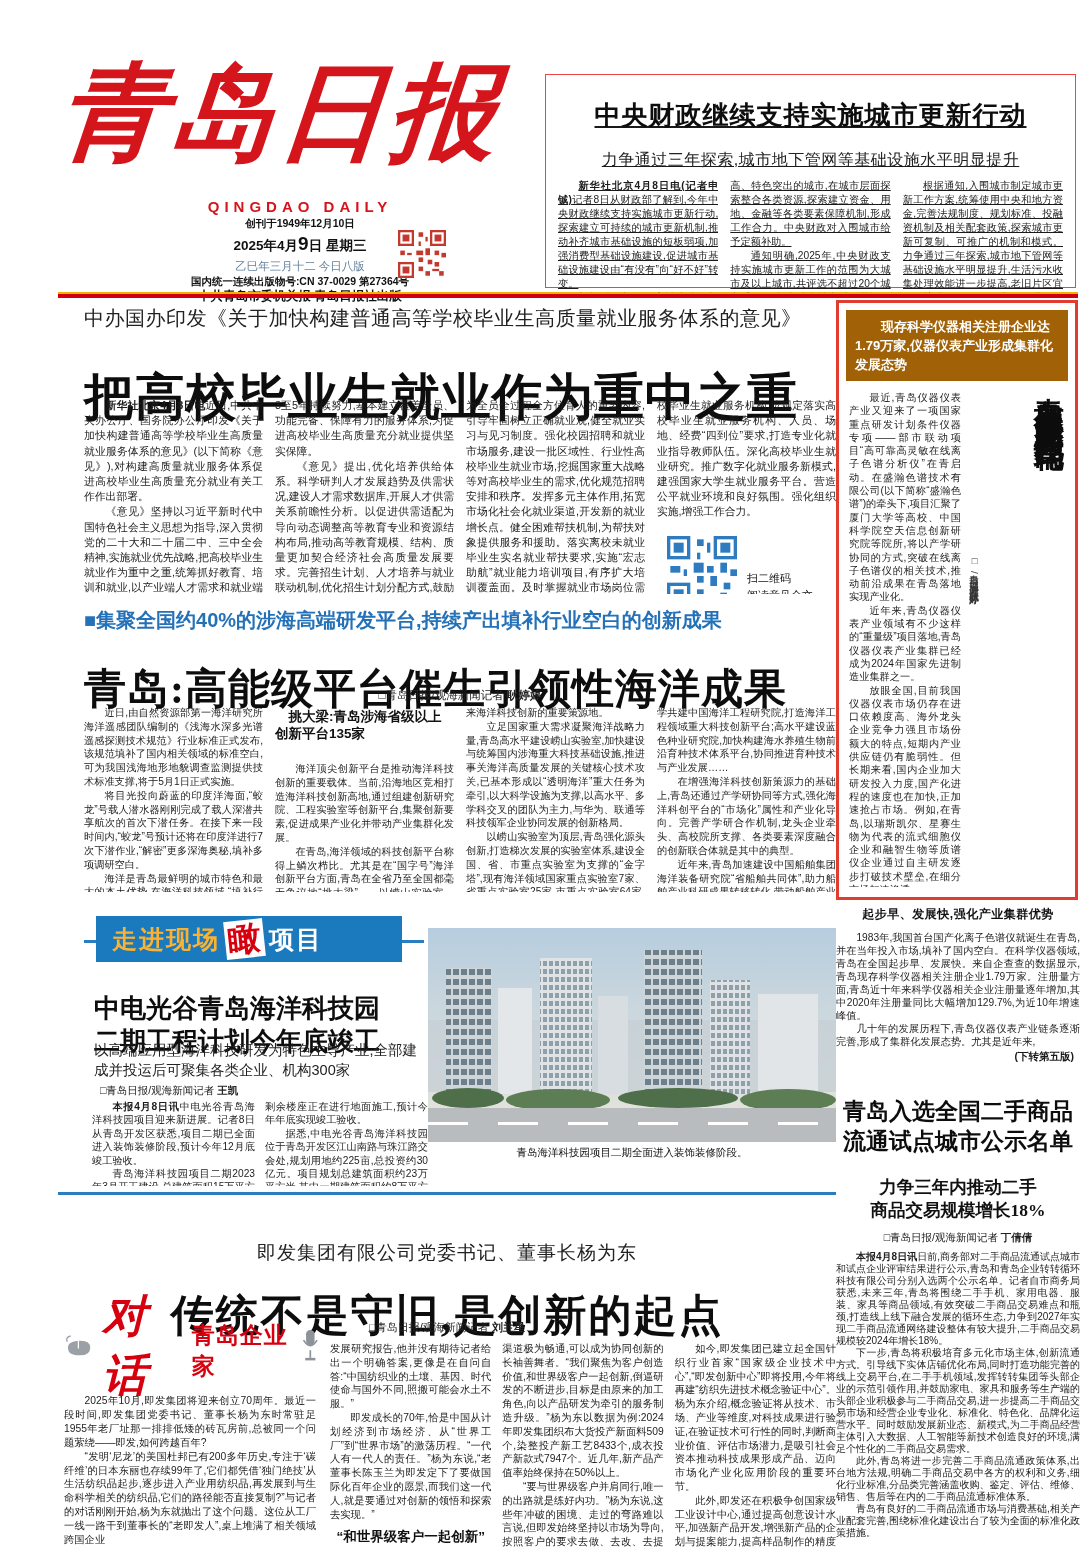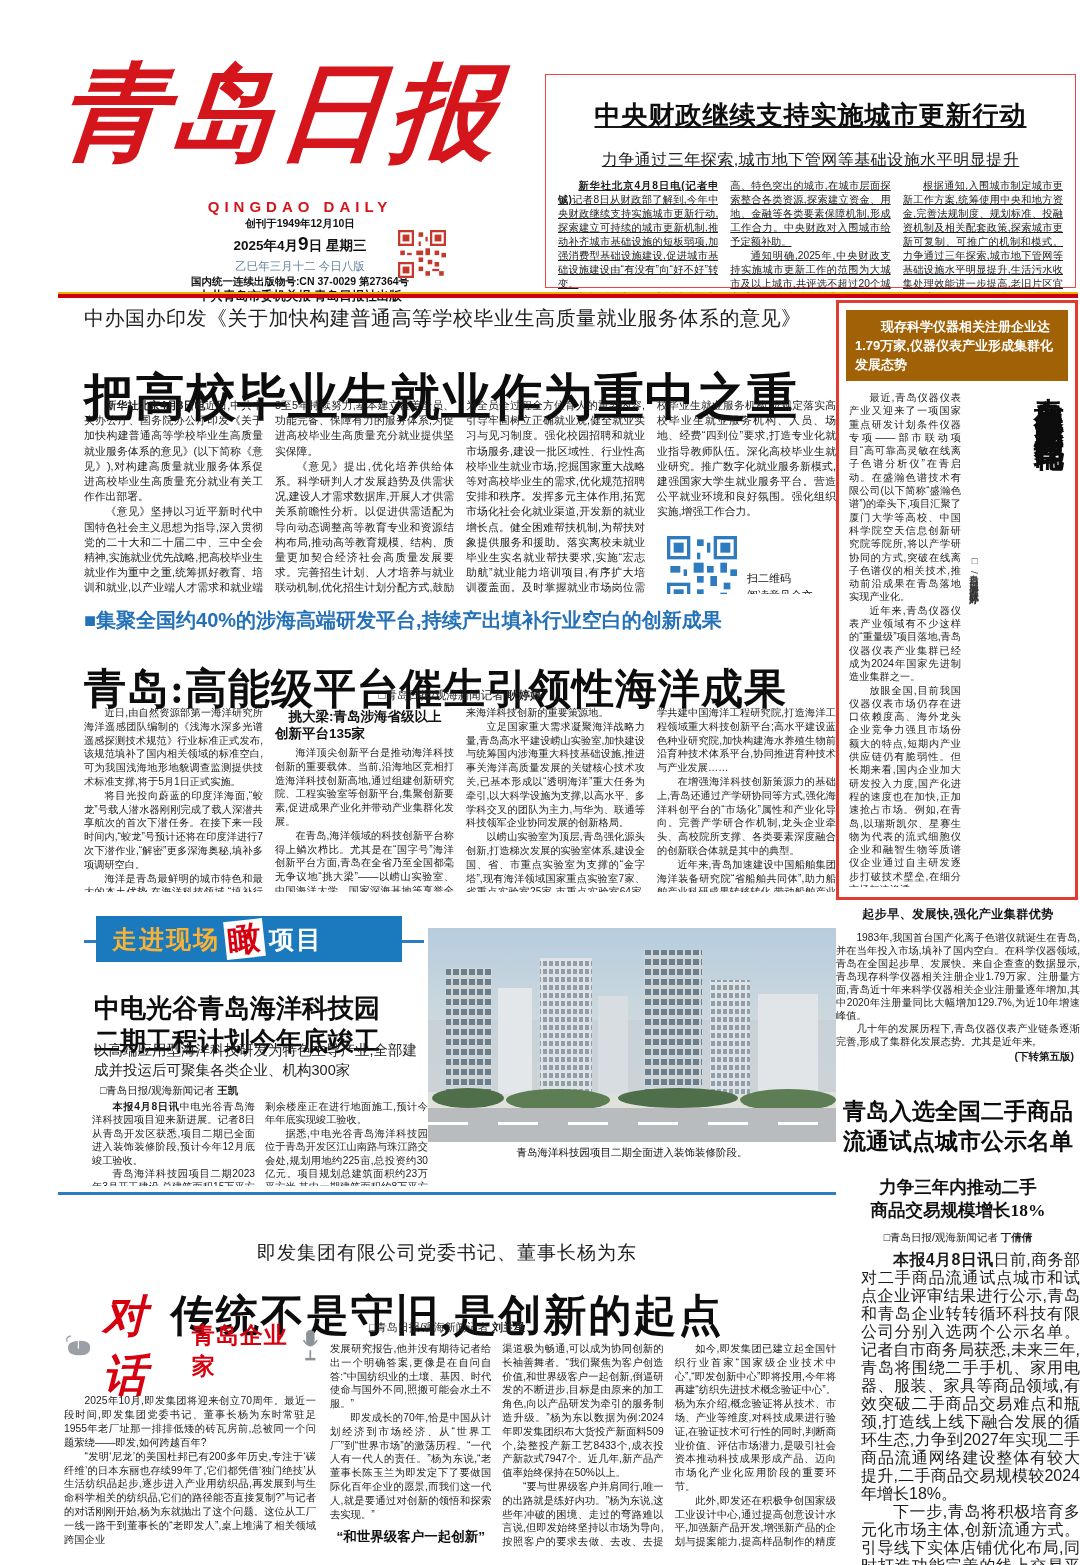--- a/index.html
+++ b/index.html
@@ -50,21 +50,21 @@
   .qr-big{width:70px;height:70px;color:#2f7bbf;flex:none;}
   .qr-cap{font-size:11px;line-height:17px;color:#111;padding-bottom:2px;}
 
   
   .mar-kicker{position:absolute;left:84px;top:607px;font-size:20px;font-weight:bold;color:#2471b8;}
   .mar-headline{position:absolute;left:84px;top:633px;width:752px;white-space:nowrap;
                 font-weight:900;font-size:42px;letter-spacing:1px;color:#0d0d0d;}
   .mar-byline{position:absolute;left:84px;top:688px;width:752px;text-align:center;font-size:11.5px;color:#222;}
   .mar-cols{position:absolute;left:84px;top:706px;width:752px;height:186px;gap:12px;}
   .mar-cols .bp{font-size:10.2px;line-height:13.8px;}
-  .mar-sub{font-weight:bold;font-size:13.5px;line-height:17px;margin:2px 0 4px;text-indent:1em;color:#111;}
+  .mar-sub{font-weight:bold;font-size:13.5px;line-height:17px;margin:2px 0 20px;text-indent:1em;color:#111;}
 
   
   .inst{position:absolute;left:836px;top:300px;width:242px;height:600px;border:3px solid #e23b30;box-sizing:border-box;}
   .inst-intro{position:absolute;left:7px;top:7px;width:222px;box-sizing:border-box;background:#a16207;color:#fff;
               font-weight:bold;font-size:13px;line-height:19px;padding:7px 9px;text-indent:2em;}
   .inst-body{position:absolute;left:10px;top:88px;width:112px;height:496px;overflow:hidden;}
   .inst-body .bp{font-size:10.2px;line-height:13.3px;}
   .inst-byline{position:absolute;left:128px;top:252px;height:300px;writing-mode:vertical-rl;
                font-size:9.5px;letter-spacing:1px;color:#333;}
   .inst-title{position:absolute;right:6px;top:70px;height:520px;writing-mode:vertical-rl;
@@ -75,21 +75,21 @@
   .cluster-sub{font-weight:bold;font-size:12px;text-align:center;color:#111;letter-spacing:0.5px;}
   .cluster-body{margin-top:8px;}
   .cluster-body .bp{font-size:10.2px;line-height:13px;}
 
   
   .second{position:absolute;left:836px;top:1078px;width:244px;}
   .sec-headline{font-weight:900;font-size:23px;line-height:30px;text-align:center;color:#0d0d0d;}
   .sec-subhead{font-weight:600;font-size:17.5px;line-height:23px;text-align:center;color:#111;margin-top:6px;}
   .sec-byline{text-align:center;font-size:10.5px;margin-top:9px;color:#222;}
   .sec-body{margin-top:6px;}
-  .sec-body .bp{font-size:16px;line-height:18px;margin-left:25px;}
+  .sec-body .bp{font-size:10px;line-height:12px;}
 
   
   .park{position:absolute;left:84px;top:904px;width:752px;height:286px;}
   .park-line{position:absolute;left:0;top:36px;width:340px;height:3px;background:#2a7ec0;}
   .park-banner{position:absolute;left:12px;top:12px;width:306px;height:46px;background:#1b79bd;
                display:flex;align-items:center;padding-left:16px;gap:5px;box-sizing:border-box;}
   .pb1{color:#f9b233;font-weight:900;font-size:25px;letter-spacing:2px;}
   .pb2{background:#fff;color:#d6000f;font-family:"DejaVu Serif",serif;font-weight:900;font-size:33px;
        line-height:38px;padding:0 3px;transform:rotate(-6deg);display:inline-block;}
   .pb3{color:#fff;font-weight:900;font-size:25px;letter-spacing:2px;}

